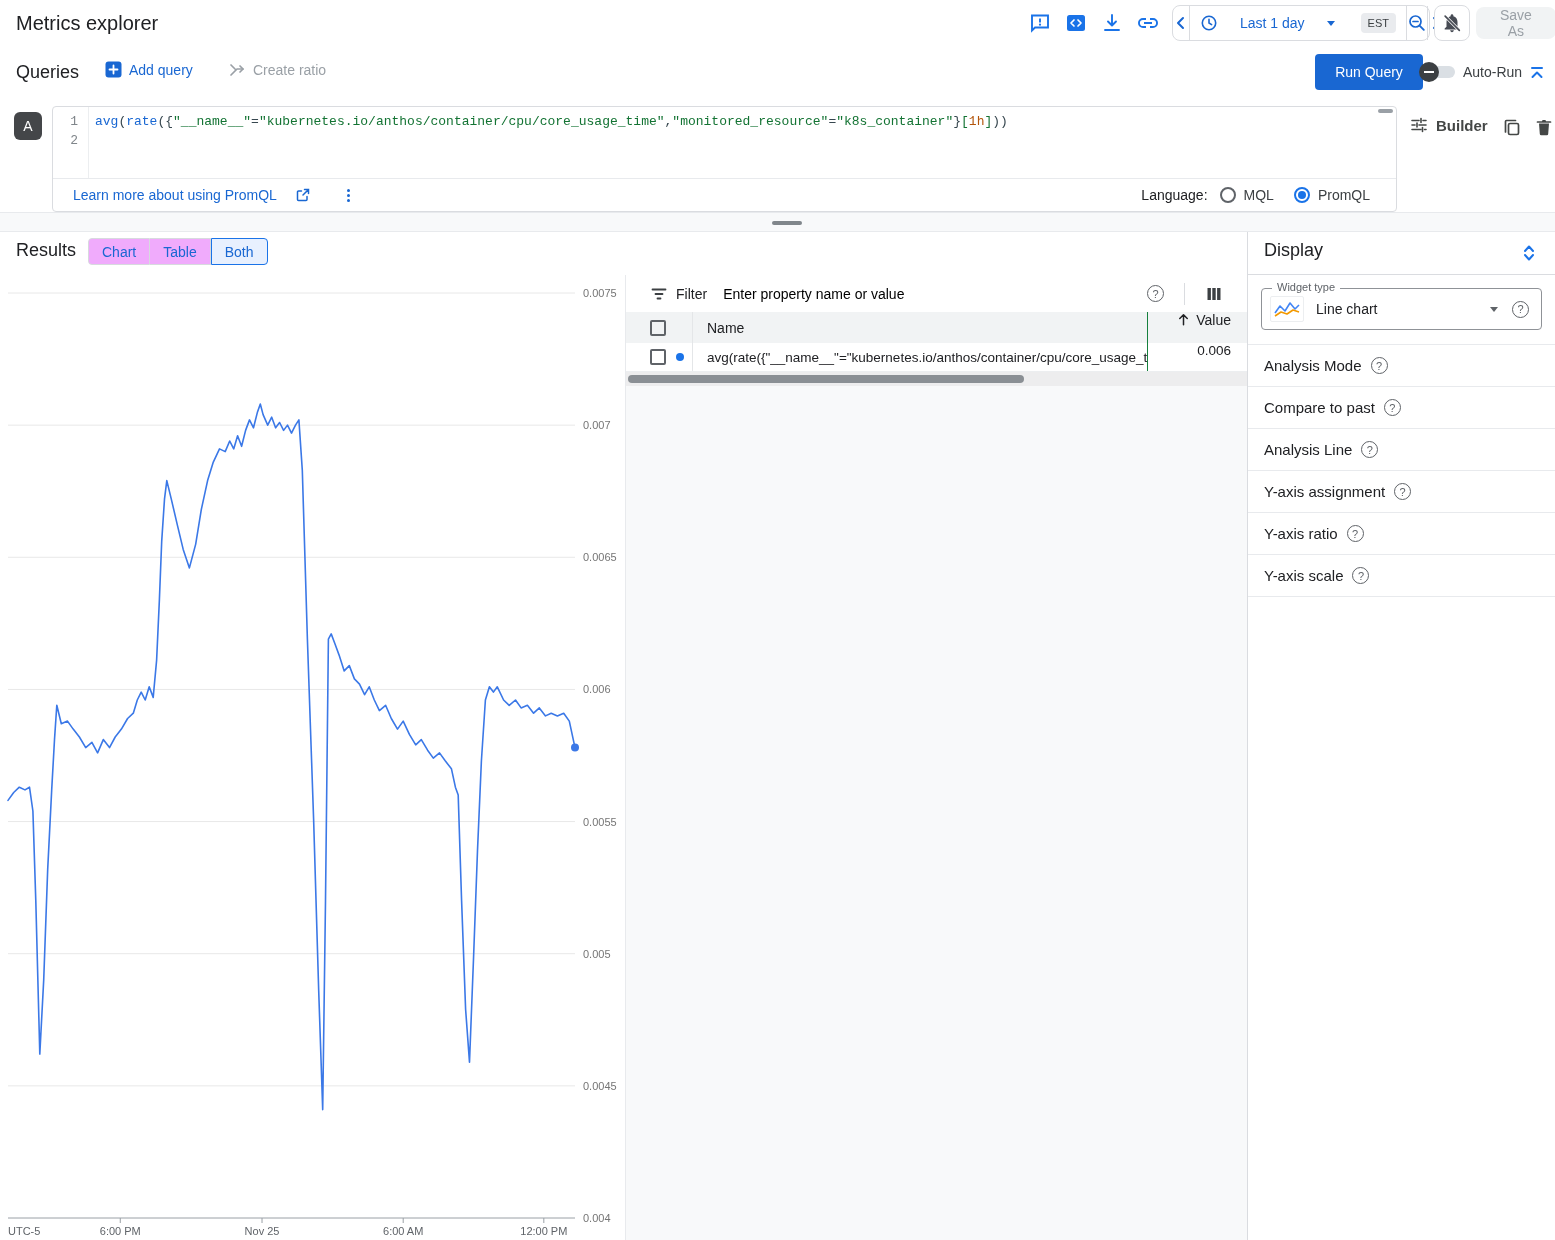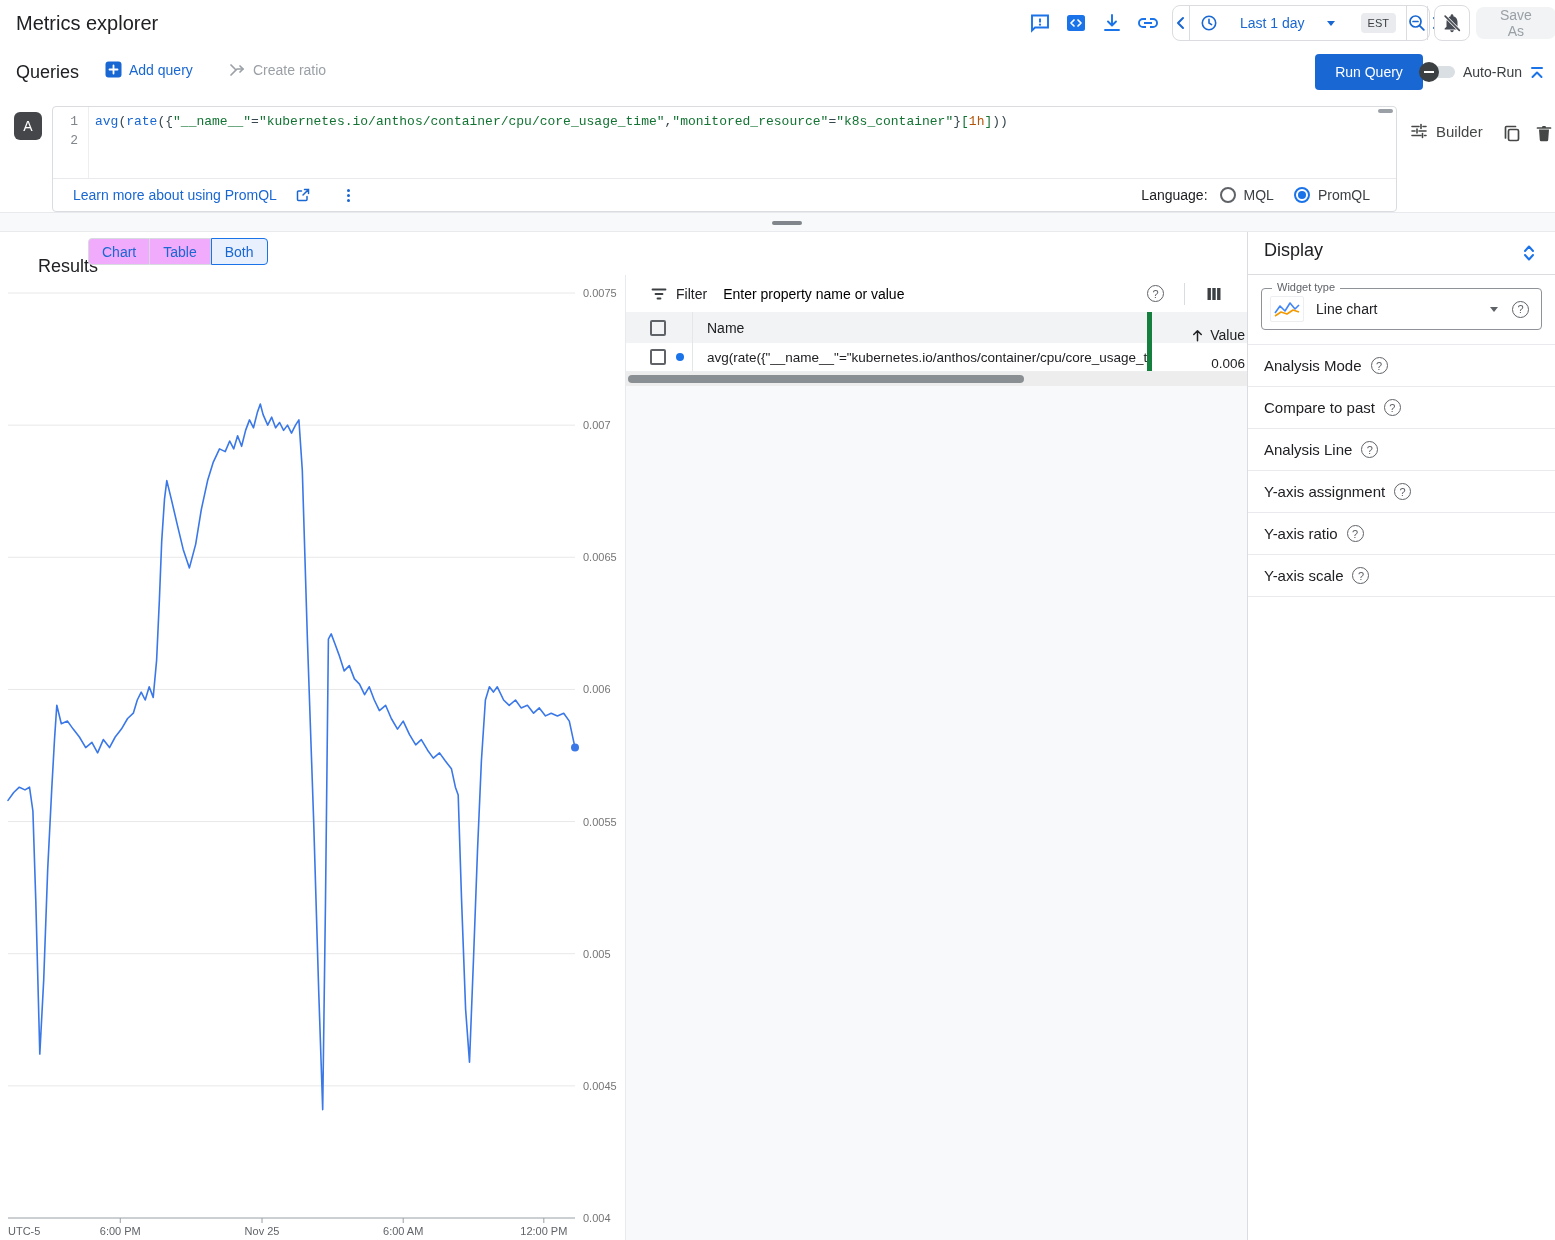--- a/index.html
+++ b/index.html
@@ -55,34 +55,34 @@
   .editor-footer{height:33px;border-top:1px solid #e8eaed;display:flex;align-items:center;box-sizing:border-box;}
   .learn-link{display:flex;align-items:center;gap:19px;margin-left:20px;font-size:14px;font-weight:500;color:#1967d2;cursor:pointer;}
   .kebab{margin-left:30px;width:18px;height:18px;display:flex;flex-direction:column;align-items:center;justify-content:center;gap:2px;cursor:pointer;}
   .kebab i{width:3px;height:3px;border-radius:50%;background:#1967d2;}
   .lang-group{margin-left:auto;margin-right:14px;display:flex;align-items:center;gap:8px;font-size:14px;}
   .lang-lbl{color:#202124;margin-right:4px;}
   .radio{width:16px;height:16px;border:2px solid #5f6368;border-radius:50%;box-sizing:border-box;position:relative;cursor:pointer;}
   .radio.checked{border-color:#1a73e8;}
   .radio.checked::after{content:"";position:absolute;left:2px;top:2px;width:8px;height:8px;border-radius:50%;background:#1a73e8;}
   .radio-lbl{color:#3c4043;margin-right:12px;}
-  .builder-tools{position:absolute;left:1404px;top:24px;width:151px;height:24px;}
+  .builder-tools{position:absolute;left:1404px;top:18px;width:151px;height:24px;font-weight:bold;}
   .builder-toggle{position:absolute;left:6px;top:0;display:flex;align-items:center;gap:8px;font-size:15px;color:#444746;cursor:pointer;}
   .copy-btn{position:absolute;left:98px;top:1px;cursor:pointer;}
   .trash-btn{position:absolute;left:130px;top:1px;cursor:pointer;}
 
   
   .drag-strip{position:absolute;left:0;top:212px;width:1555px;height:20px;background:#f8f9fa;
               border-top:1px solid #e8eaed;border-bottom:1px solid #e8eaed;box-sizing:border-box;}
   .drag-handle{position:absolute;left:772px;top:8px;width:30px;height:4px;border-radius:2px;background:#80868b;cursor:row-resize;}
 
   
   .results-left{position:absolute;left:0;top:232px;width:1247px;height:1008px;background:#fff;}
   .results-header{position:relative;height:43px;}
-  .results-header .sec-title{position:absolute;left:16px;top:24px;font-size:18px;margin-left:22px;}
+  .results-header .sec-title{position:absolute;left:16px;top:8px;font-size:18px;}
   .seg-tabs{position:absolute;left:88px;top:6px;display:flex;}
   .seg-tab{height:27px;padding:0 13px;display:flex;align-items:center;font-size:14px;font-weight:500;color:#1967d2;
            background:#f0abfc;border:1px solid #d7dade;border-left:none;box-sizing:border-box;cursor:pointer;}
   .seg-tab:first-child{border-left:1px solid #d7dade;border-radius:4px 0 0 4px;}
   .seg-tab:last-child{border-radius:0 4px 4px 0;}
   .seg-tab.active{background:#e8f0fe;border:1px solid #1a73e8;color:#1967d2;}
   .chart-panel{position:absolute;left:0;top:43px;width:620px;height:965px;}
 
   
   .table-panel{position:absolute;left:625px;top:43px;width:622px;height:965px;border-left:1px solid #e8eaed;
@@ -94,22 +94,22 @@
   .qmark{width:17px;height:17px;border:1.4px solid #5f6368;border-radius:50%;color:#5f6368;font-size:11px;
          display:flex;align-items:center;justify-content:center;box-sizing:border-box;flex:none;cursor:pointer;}
   .filter-bar .vdiv{width:1px;height:22px;background:#dadce0;margin:0 20px;flex:none;}
   .cols-icon{margin-right:24px;cursor:pointer;}
   .t-head{height:31px;background:#f1f3f4;display:flex;align-items:center;flex:none;font-size:14px;}
   .t-row{height:28px;background:#fff;display:flex;align-items:center;flex:none;font-size:13.5px;border-bottom:1px solid #eceef0;}
   .cell-check{width:66px;flex:none;display:flex;align-items:center;align-self:stretch;border-right:1px solid #e4e6e8;}
   .checkbox{width:16px;height:16px;border:2px solid #5f6368;border-radius:2px;box-sizing:border-box;margin-left:24px;cursor:pointer;}
   .series-dot{width:8px;height:8px;border-radius:50%;background:#1a73e8;margin-left:10px;}
   .cell-name{flex:1;padding-left:14px;overflow:hidden;white-space:nowrap;align-self:stretch;display:flex;align-items:center;}
-  .cell-value{width:100px;flex:none;align-self:stretch;display:flex;align-items:flex-end;justify-content:flex-end;
-              padding-right:2px;box-sizing:border-box;border-left:5px solid #15803d;}
+  .cell-value{width:100px;flex:none;align-self:stretch;display:flex;align-items:flex-start;justify-content:flex-end;
+              padding-right:16px;box-sizing:border-box;border-left:1px solid #15803d;}
   .t-head .cell-name{font-weight:500;color:#202124;}
   .t-head .cell-value{font-weight:500;color:#202124;gap:5px;}
   .hscroll{height:14px;flex:none;position:relative;background:#ededee;border-radius:0;}
   .hscroll .thumb{position:absolute;left:2px;top:3px;width:396px;height:8px;background:#8a8f94;border-radius:4px;cursor:pointer;}
   .table-rest{flex:1;background:#f8f9fa;}
 
   .v-thumb{position:absolute;left:1248px;top:727px;width:5px;height:30px;background:#80868b;border-radius:2.5px;cursor:pointer;}
 
   
   .display-panel{position:absolute;left:1247px;top:232px;width:336px;height:1008px;background:#fff;

